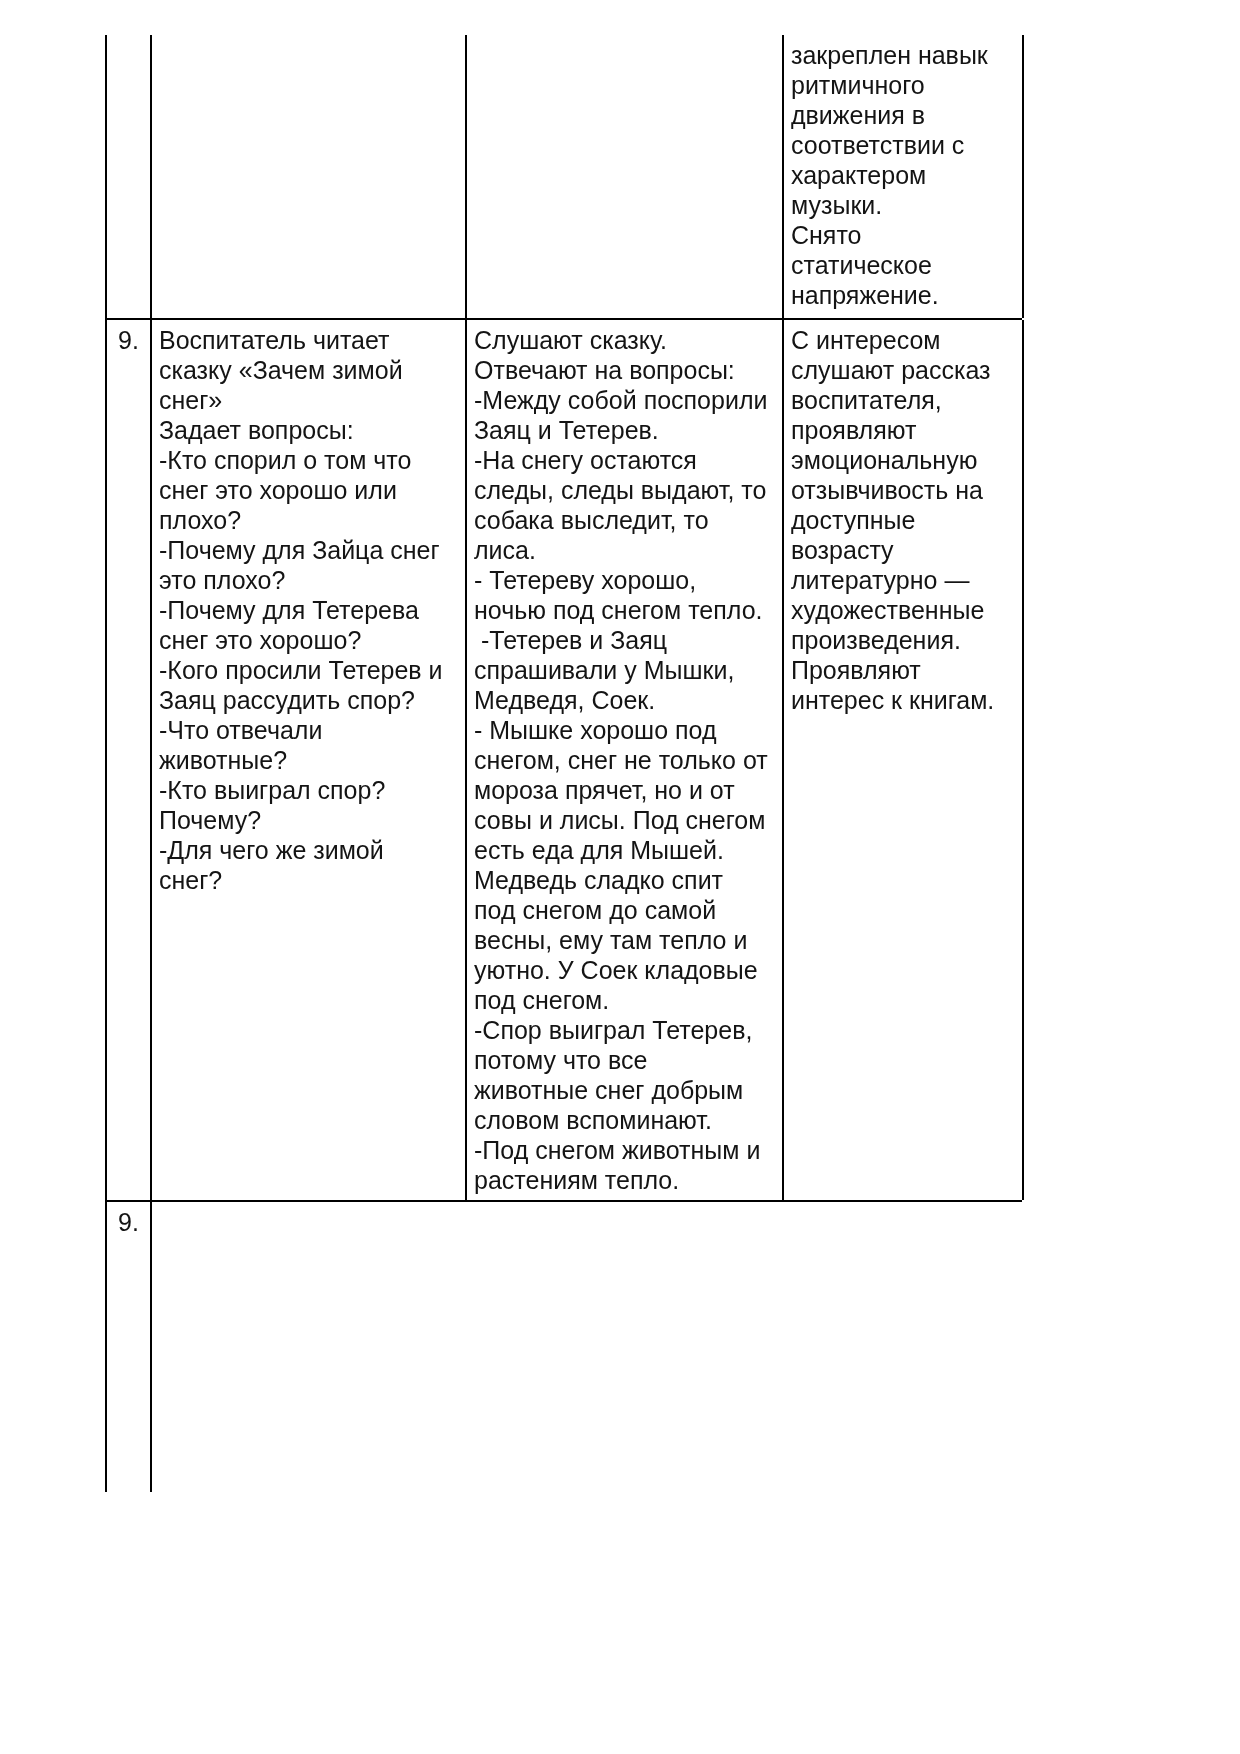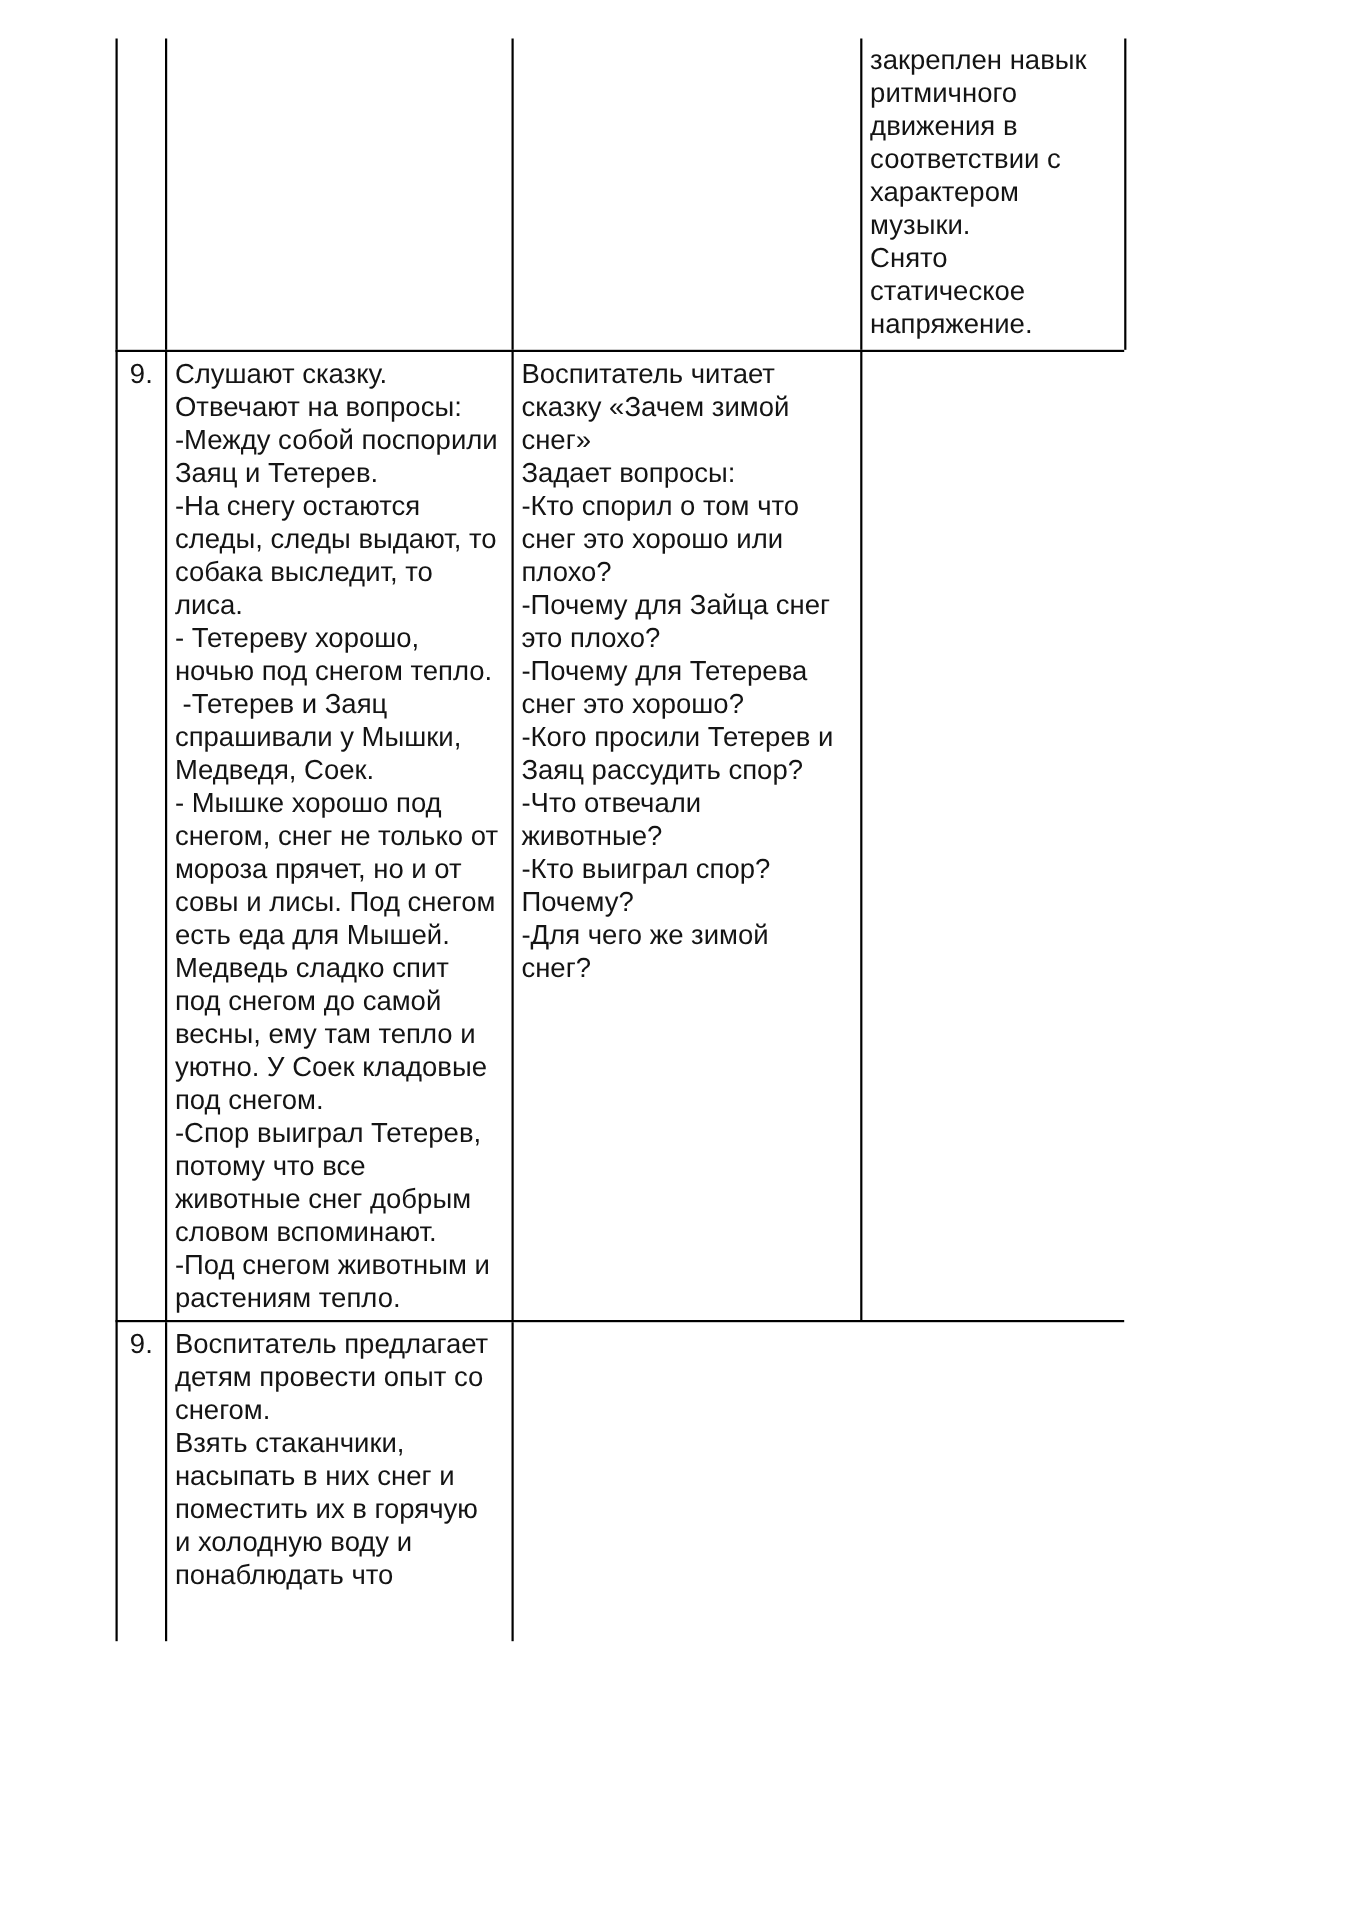--- a/index.html
+++ b/index.html
@@ -60,20 +60,39 @@
 соответствии с
 характером
 музыки.
 Снято
 статическое
 напряжение.</div>
   </div>
 
   <div class="t-row row-nine bordered-top">
     <div class="t-cell num-cell">9.</div>
+    <div class="t-cell">Воспитатель читает
+сказку «Зачем зимой
+снег»
+Задает вопросы:
+-Кто спорил о том что
+снег это хорошо или
+плохо?
+-Почему для Зайца снег
+это плохо?
+-Почему для Тетерева
+снег это хорошо?
+-Кого просили Тетерев и
+Заяц рассудить спор?
+-Что отвечали
+животные?
+-Кто выиграл спор?
+Почему?
+-Для чего же зимой
+снег?</div>
     <div class="t-cell">Слушают сказку.
 Отвечают на вопросы:
 -Между собой поспорили
 Заяц и Тетерев.
 -На снегу остаются
 следы, следы выдают, то
 собака выследит, то
 лиса.
 - Тетереву хорошо,
 ночью под снегом тепло.
@@ -89,46 +108,32 @@
 под снегом до самой
 весны, ему там тепло и
 уютно. У Соек кладовые
 под снегом.
 -Спор выиграл Тетерев,
 потому что все
 животные снег добрым
 словом вспоминают.
 -Под снегом животным и
 растениям тепло.</div>
-    <div class="t-cell">Воспитатель читает
-сказку «Зачем зимой
-снег»
-Задает вопросы:
--Кто спорил о том что
-снег это хорошо или
-плохо?
--Почему для Зайца снег
-это плохо?
--Почему для Тетерева
-снег это хорошо?
--Кого просили Тетерев и
-Заяц рассудить спор?
--Что отвечали
-животные?
--Кто выиграл спор?
-Почему?
--Для чего же зимой
-снег?</div>
+    <div class="t-cell">С интересом
+слушают рассказ
+воспитателя,
+проявляют
+эмоциональную
+отзывчивость на
+доступные
+возрасту
+литературно —
+художественные
+произведения.
+Проявляют
+интерес к книгам.</div>
   </div>
 
   <div class="t-row row-exp bordered-top">
     <div class="t-cell num-cell">9.</div>
-    <div class="t-cell">Воспитатель предлагает
-детям провести опыт со
-снегом.
-Взять стаканчики,
-насыпать в них снег и
-поместить их в горячую
-и холодную воду и
-понаблюдать что</div>
   </div>
 
 </div>
 
 </body></html>

